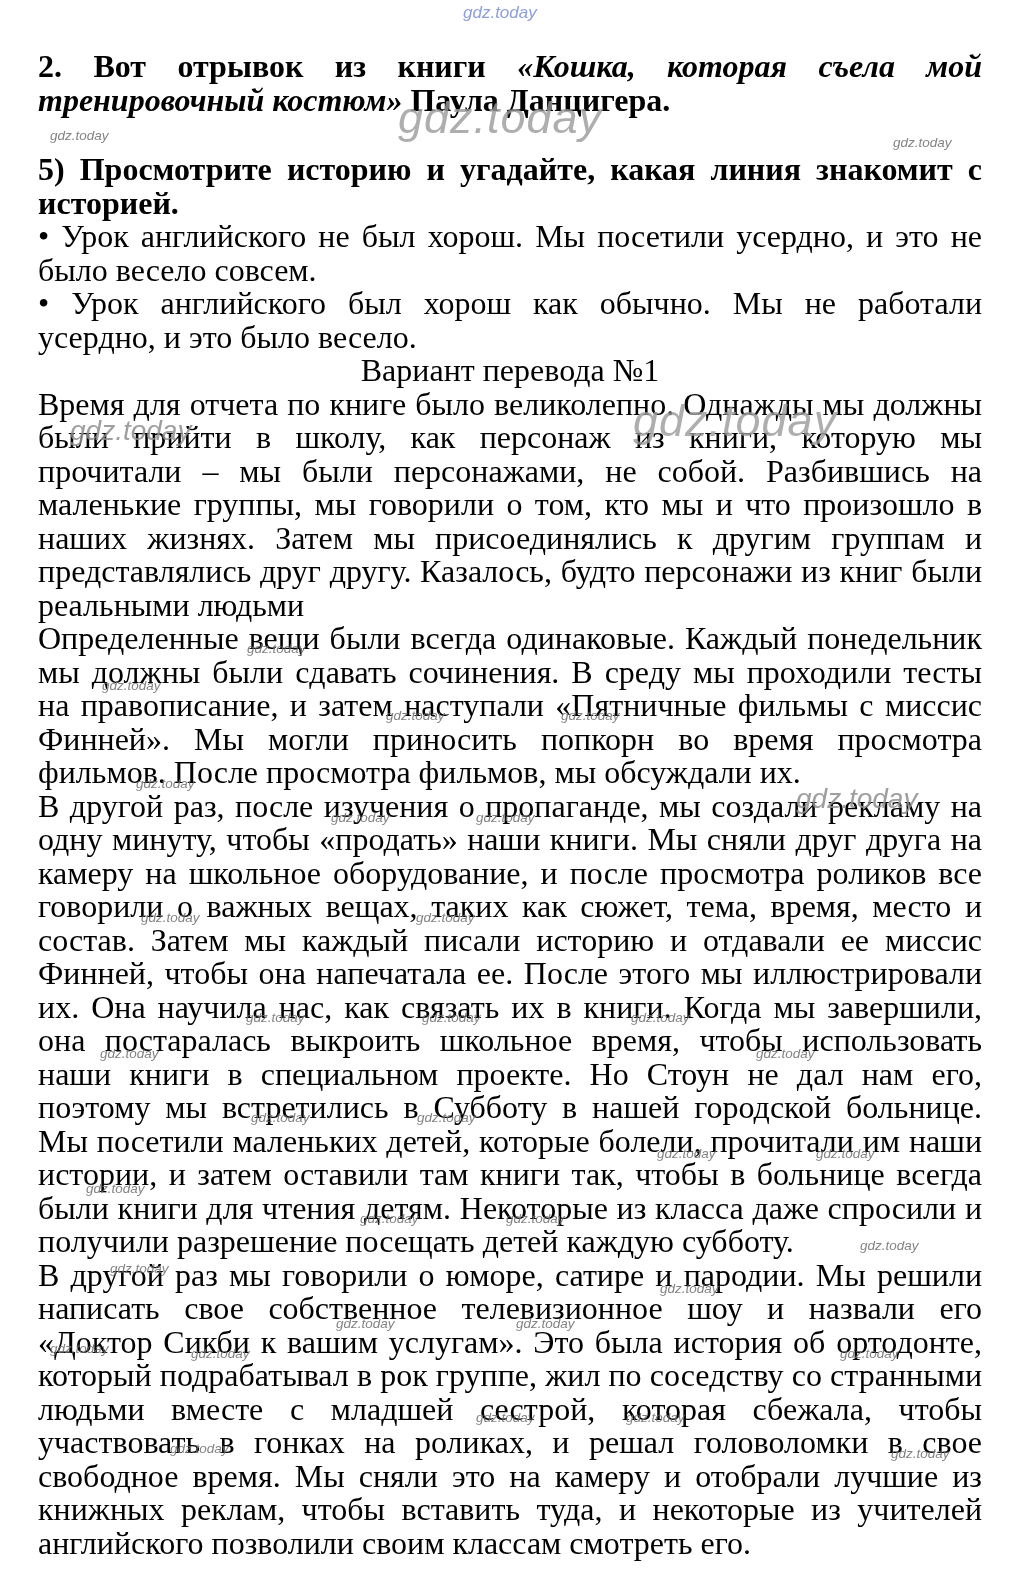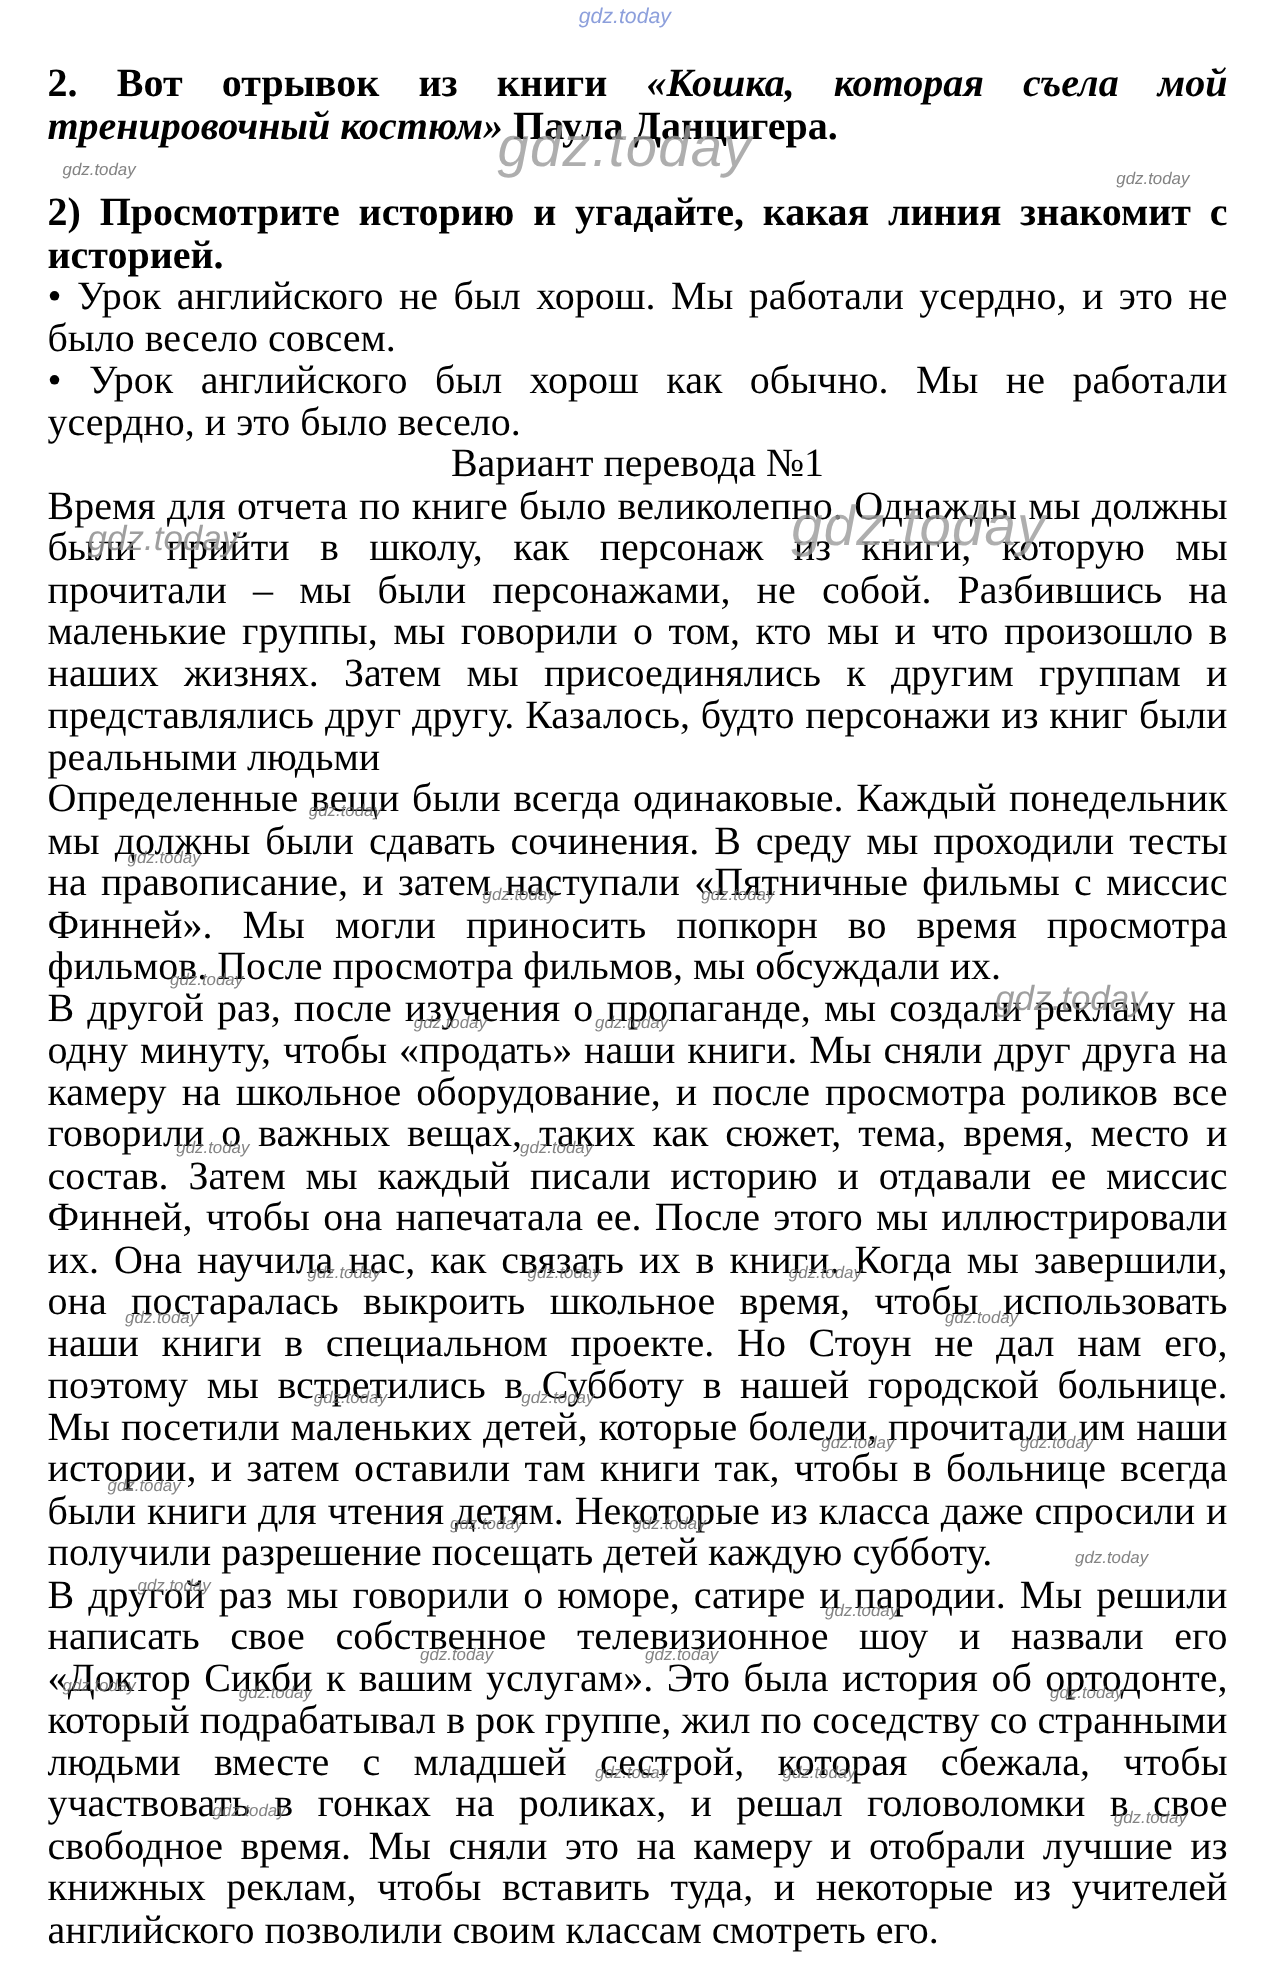--- a/index.html
+++ b/index.html
@@ -31,23 +31,23 @@
   .wm-blue { font-size:17px; color:#8095d8; opacity:.9; }
 </style>
 </head>
 <body>
 
 <div class="page">
 
   <div class="content">
     <p class="heading"><span>2. Вот отрывок из книги </span><span class="book-title">«Кошка, которая съела мой тренировочный костюм»</span><span> Паула Данцигера.</span></p>
 
-    <p class="task">2) Просмотрите историю и угадайте, какая линия знакомит с историей.</p>
+    <p class="task">5) Просмотрите историю и угадайте, какая линия знакомит с историей.</p>
 
-    <p class="bullet">• Урок английского не был хорош. Мы работали усердно, и это не было весело совсем.</p>
+    <p class="bullet">• Урок английского не был хорош. Мы посетили усердно, и это не было весело совсем.</p>
     <p class="bullet">• Урок английского был хорош как обычно. Мы не работали усердно, и это было весело.</p>
 
     <p class="variant">Вариант перевода №1</p>
 
     <p class="para">Время для отчета по книге было великолепно. Однажды мы должны были прийти в школу, как персонаж из книги, которую мы прочитали – мы были персонажами, не собой. Разбившись на маленькие группы, мы говорили о том, кто мы и что произошло в наших жизнях. Затем мы присоединялись к другим группам и представлялись друг другу. Казалось, будто персонажи из книг были реальными людьми</p>
     <p class="para">Определенные вещи были всегда одинаковые. Каждый понедельник мы должны были сдавать сочинения. В среду мы проходили тесты на правописание, и затем наступали «Пятничные фильмы с миссис Финней». Мы могли приносить попкорн во время просмотра фильмов. После просмотра фильмов, мы обсуждали их.</p>
     <p class="para">В другой раз, после изучения о пропаганде, мы создали рекламу на одну минуту, чтобы «продать» наши книги. Мы сняли друг друга на камеру на школьное оборудование, и после просмотра роликов все говорили о важных вещах, таких как сюжет, тема, время, место и состав. Затем мы каждый писали историю и отдавали ее миссис Финней, чтобы она напечатала ее. После этого мы иллюстрировали их. Она научила нас, как связать их в книги. Когда мы завершили, она постаралась выкроить школьное время, чтобы использовать наши книги в специальном проекте. Но Стоун не дал нам его, поэтому мы встретились в Субботу в нашей городской больнице. Мы посетили маленьких детей, которые болели, прочитали им наши истории, и затем оставили там книги так, чтобы в больнице всегда были книги для чтения детям. Некоторые из класса даже спросили и получили разрешение посещать детей каждую субботу.</p>
     <p class="para">В другой раз мы говорили о юморе, сатире и пародии. Мы решили написать свое собственное телевизионное шоу и назвали его «Доктор Сикби к вашим услугам». Это была история об ортодонте, который подрабатывал в рок группе, жил по соседству со странными людьми вместе с младшей сестрой, которая сбежала, чтобы участвовать в гонках на роликах, и решал головоломки в свое свободное время. Мы сняли это на камеру и отобрали лучшие из книжных реклам, чтобы вставить туда, и некоторые из учителей английского позволили своим классам смотреть его.</p>
   </div>
 

